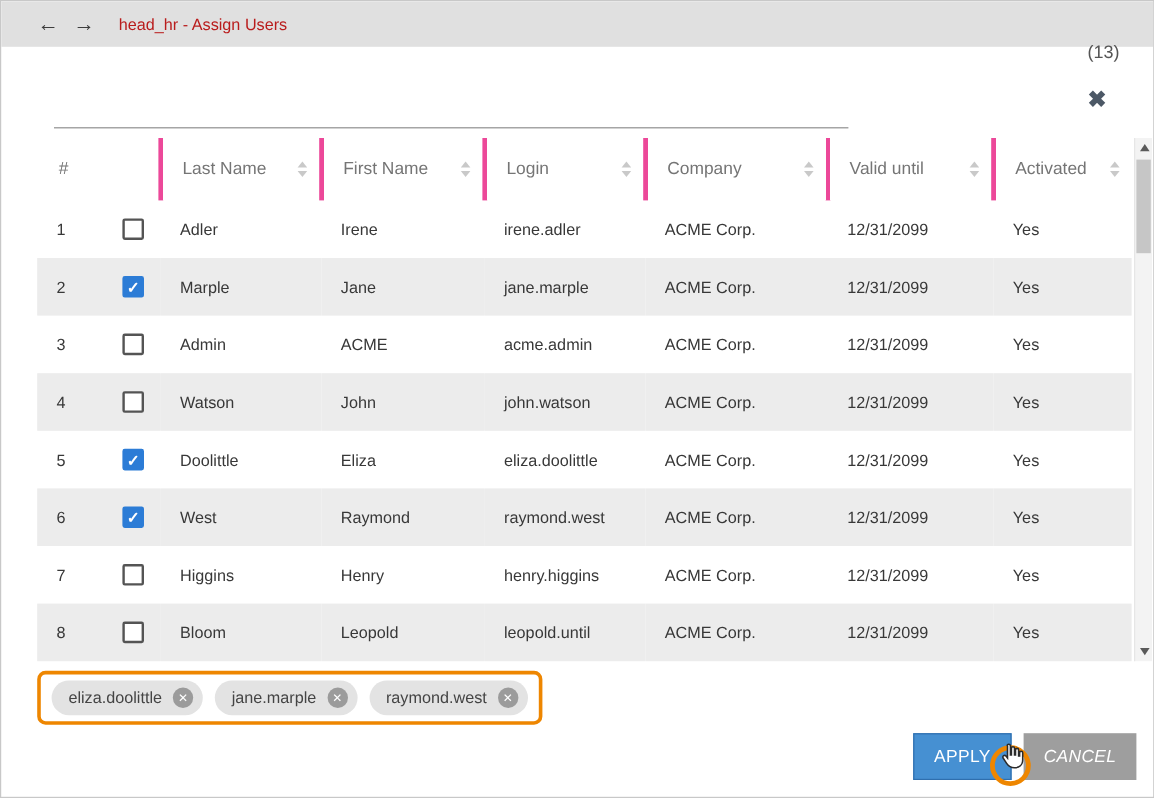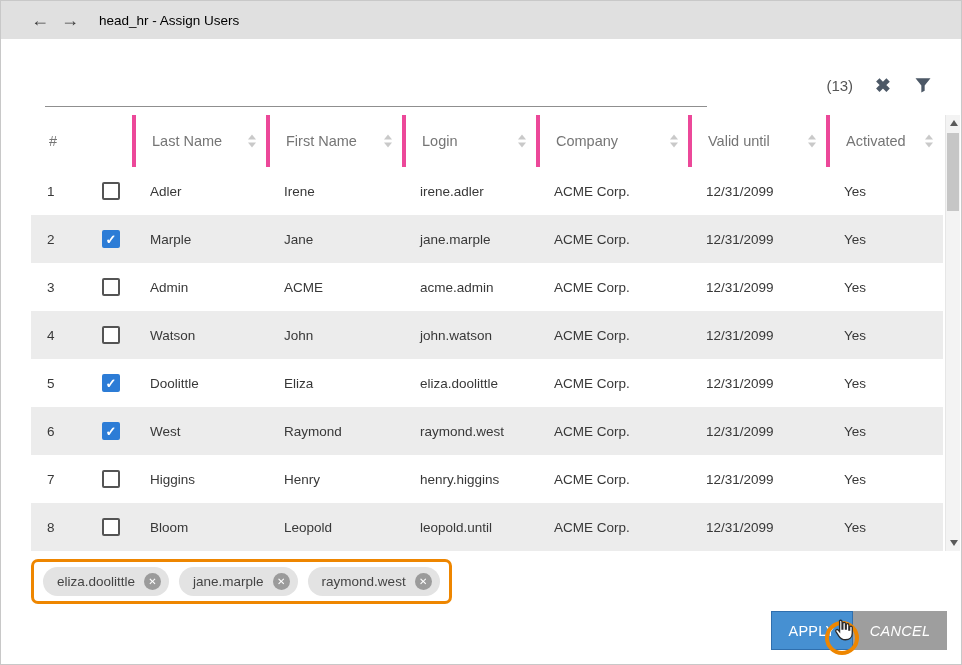--- a/index.html
+++ b/index.html
@@ -14,35 +14,35 @@
   
   .topbar {
     height: 38px; background: #e0e0e0;
     display: flex; align-items: center;
     padding-left: 30px; gap: 12px;
   }
   .nav-arrow {
     font-size: 18px; font-weight: 700; color: #3d3d3d;
     cursor: pointer; line-height: 1;
   }
-  .topbar-title { font-size: 13.5px; color: #000000; margin-left: 8px; }
+  .topbar-title { font-size: 13.5px; color: #b91c1c; margin-left: 8px; }
 
   
   .filterbar {
     display: flex; align-items: center;
     margin: 24px 28px 0 44px; height: 44px;
   }
   .filter-input {
     flex: 0 0 662px; height: 100%;
     border: none; border-bottom: 1px solid #8f8f8f;
     outline: none; font-size: 15px; background: transparent;
     font-family: "Liberation Sans", sans-serif;
   }
   .filter-right {
-    margin-left: auto; display: flex; align-items: center; gap: 22px;
+    margin-left: auto; display: flex; gap: 22px; flex-direction: column;
   }
   .filter-count { font-size: 15px; color: #555; }
   .clear-icon { font-size: 19px; font-weight: 700; color: #4c5866; cursor: pointer; line-height: 1; }
   .funnel-icon { cursor: pointer; display: inline-flex; }
 
   
   table.users {
     margin: 8px 0 0 30px; width: 912px;
     border-collapse: collapse; table-layout: fixed;
   }
@@ -97,21 +97,21 @@
     display: flex; align-items: center; gap: 9px;
     padding: 0 8px 0 14px; font-size: 13.5px; color: #444;
   }
   .chip-x {
     width: 17px; height: 17px; border-radius: 50%; background: #9b9b9b;
     color: #fff; font-size: 10px; display: flex; align-items: center; justify-content: center;
     cursor: pointer;
   }
 
   
-  .footer-actions { position: absolute; right: 14px; bottom: 14px; display: flex; }
+  .footer-actions { position: absolute; right: 14px; bottom: 14px; display: flex; gap: 10px; }
   .btn {
     height: 39px; border: none; color: #fff; font-size: 14.5px;
     font-family: "Liberation Sans", sans-serif; cursor: pointer; letter-spacing: 0.3px;
   }
   .btn-apply { width: 82px; background: #4690d2; border: 1px solid #2f6fae; }
   .btn-cancel { width: 94px; background: #9e9e9e; font-style: italic; }
 
   
   .cursor-ring {
     position: absolute; left: 824px; top: 620px;

